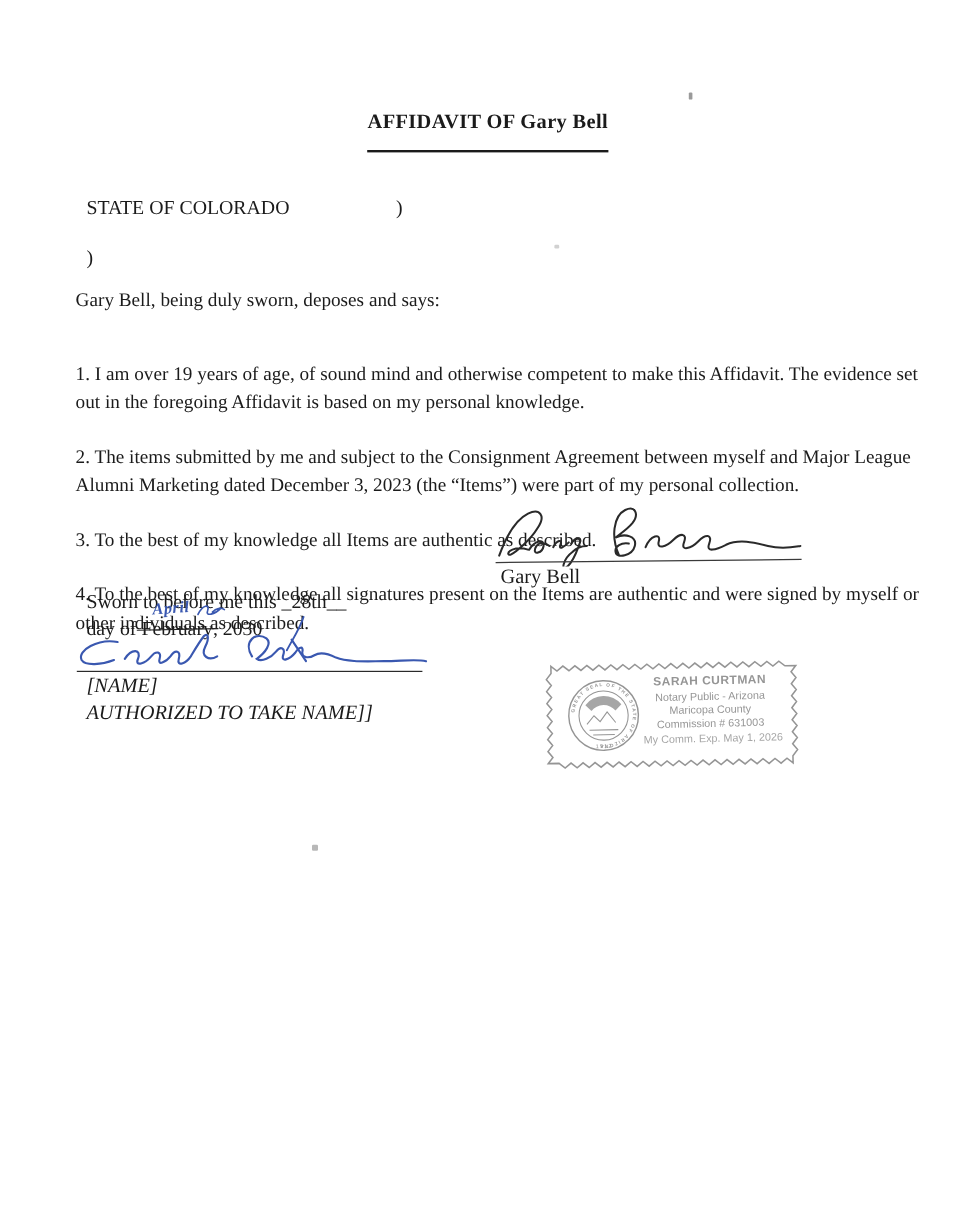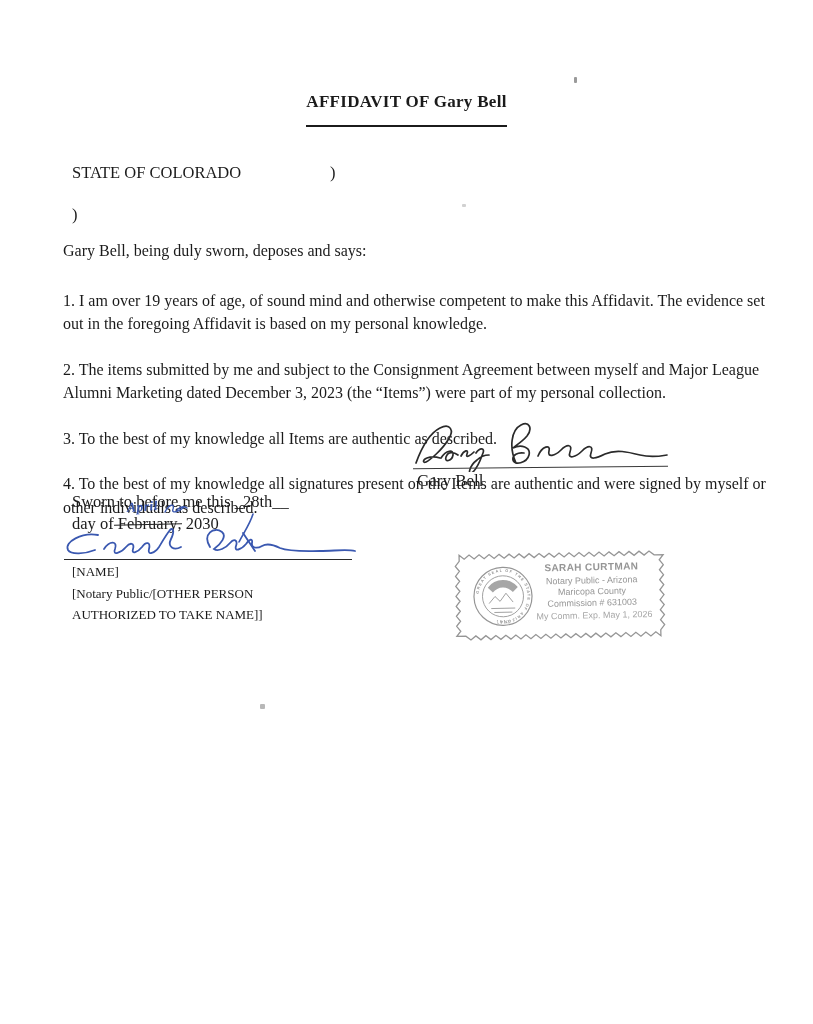--- a/index.html
+++ b/index.html
@@ -27,21 +27,21 @@
     border-top:1.7px solid #222;transform:rotate(-1.2deg);
   }
   .april{
     position:absolute;left:127px;top:499px;font-size:13.5px;font-style:italic;
     color:#3a58b0;transform:rotate(-4deg);font-weight:bold;letter-spacing:.5px;
   }
   .april-squiggle{position:absolute;left:163px;top:501px;}
   .caret-slash{position:absolute;left:238px;top:513px;}
   .notary-sig{position:absolute;left:58px;top:526px;}
   .notary-underline{position:absolute;left:64px;top:559px;width:288px;border-top:1.5px solid #2a2a2a;}
-  .notary-id{position:absolute;left:72px;top:561px;font-size:13px;line-height:21.5px;}
+  .notary-id{position:absolute;left:72px;top:561px;font-size:17px;line-height:21.5px;font-style:italic;}
   .stamp{
     position:absolute;left:451px;top:549px;width:218px;height:94px;
     transform:rotate(-1.3deg);opacity:.92;
   }
   .speck{position:absolute;background:#9a9a9a;border-radius:1px;}
   .speck.s1{left:574px;top:77px;width:3px;height:6px;}
   .speck.s2{left:462px;top:204px;width:4px;height:3px;opacity:.45;}
   .speck.s3{left:260px;top:704px;width:5px;height:5px;opacity:.7;}
 </style>
 </head>
@@ -57,21 +57,21 @@
     <div class="venue-row">
       <span class="lbl">STATE OF COLORADO</span>
       <span>)</span>
     </div>
     <div class="venue-row">
       <span>)</span>
     </div>
   </div>
 
   <div class="body-text">
-    <p style="margin-bottom:26px;">Gary Bell, being duly sworn, deposes and says:</p>
+    <p style="margin-bottom:38px;">Gary Bell, being duly sworn, deposes and says:</p>
     <p>1. I am over 19 years of age, of sound mind and otherwise competent to make this Affidavit. The evidence set out in the foregoing Affidavit is based on my personal knowledge.</p>
     <p>2. The items submitted by me and subject to the Consignment Agreement between myself and Major League Alumni Marketing dated December 3, 2023 (the “Items”) were part of my personal collection.</p>
     <p>3. To the best of my knowledge all Items are authentic as described.</p>
     <p>4. To the best of my knowledge all signatures present on the Items are authentic and were signed by myself or other individuals as described.</p>
   </div>
 
   <svg class="sig-svg" width="262" height="50" viewBox="0 0 262 50">
     <g fill="none" stroke="#2a2a2a" stroke-width="1.7" stroke-linecap="round">
       <path d="M6,41 C10,30 18,12 30,6 C40,1 45,8 38,18 C32,28 20,38 16,40 C13,41.5 12,38 17,36 C22,34 27,35 30,36"></path>
       <path d="M31,36 C36,28 44,27 43,33 C42,39 34,41 36,35 C38,29 44,30 48,33"></path>
@@ -102,21 +102,20 @@
       <path d="M40,9 C24,6 6,16 10,24 C13,29 27,28 37,24"></path>
       <path d="M46,23 C52,14 60,15 57,23 C54,30 63,27 68,21 C72,16 77,17 75,23 C73,29 80,26 84,21 C88,15 93,16 91,23 C89,30 97,27 101,21 C104,16 108,9 112,4 C115,1 117,5 113,13 C109,21 116,25 123,21"></path>
       <path d="M152,21 C144,8 156,0 164,6 C169,10 163,18 156,23 C160,26 168,22 172,17 C176,12 180,14 178,20 C176,26 183,24 188,18 C191,13 195,12 194,17 C193,22 199,23 204,20 C209,17 216,19 222,22 C232,26 248,25 262,25 C276,25 289,23 297,25"></path>
       <path d="M185,7 L197,25"></path>
     </g>
   </svg>
   <div class="notary-underline"></div>
 
   <div class="notary-id">
     <div>[NAME]</div>
-    <div>[Notary Public/[OTHER PERSON</div>
     <div>AUTHORIZED TO TAKE NAME]]</div>
   </div>
 
   <svg class="stamp" width="218" height="94" viewBox="0 0 218 94" font-family="Liberation Sans, sans-serif" fill="#8d8d8d">
     <polygon points="9,4 14,8 19,4 24,8 29,4 34,8 39,4 44,8 49,4 54,8 59,4 64,8 69,4 74,8 79,4 84,8 89,4 94,8 99,4 104,8 109,4 114,8 119,4 124,8 129,4 134,8 139,4 144,8 149,4 154,8 159,4 164,8 169,4 174,8 179,4 184,8 189,4 194,8 199,4 204,8 213,8 209,13 213,18 209,23 213,28 209,33 213,38 209,43 213,48 209,53 213,58 209,63 213,68 209,73 213,78 209,83 209,89 204,85 199,89 194,85 189,89 184,85 179,89 174,85 169,89 164,85 159,89 154,85 149,89 144,85 139,89 134,85 129,89 124,85 119,89 114,85 109,89 104,85 99,89 94,85 89,89 84,85 79,89 74,85 69,89 64,85 59,89 54,85 49,89 44,85 39,89 34,85 29,89 24,85 19,89 14,85 5,85 9,80 5,75 9,70 5,65 9,60 5,55 9,50 5,45 9,40 5,35 9,30 5,25 9,20 5,15 9,10" fill="none" stroke="#8d8d8d" stroke-width="1.3"></polygon>
     <g>
       <circle cx="52" cy="46" r="29" fill="none" stroke="#8d8d8d" stroke-width="1.2"></circle>
       <circle cx="52" cy="46" r="20.5" fill="none" stroke="#8d8d8d" stroke-width="0.9"></circle>
       <path id="sealring" d="M52,46 m-24.5,0 a24.5,24.5 0 1,1 49,0 a24.5,24.5 0 1,1 -49,0" fill="none"></path>
       <text font-size="3.9" letter-spacing="1.1" font-weight="bold">

